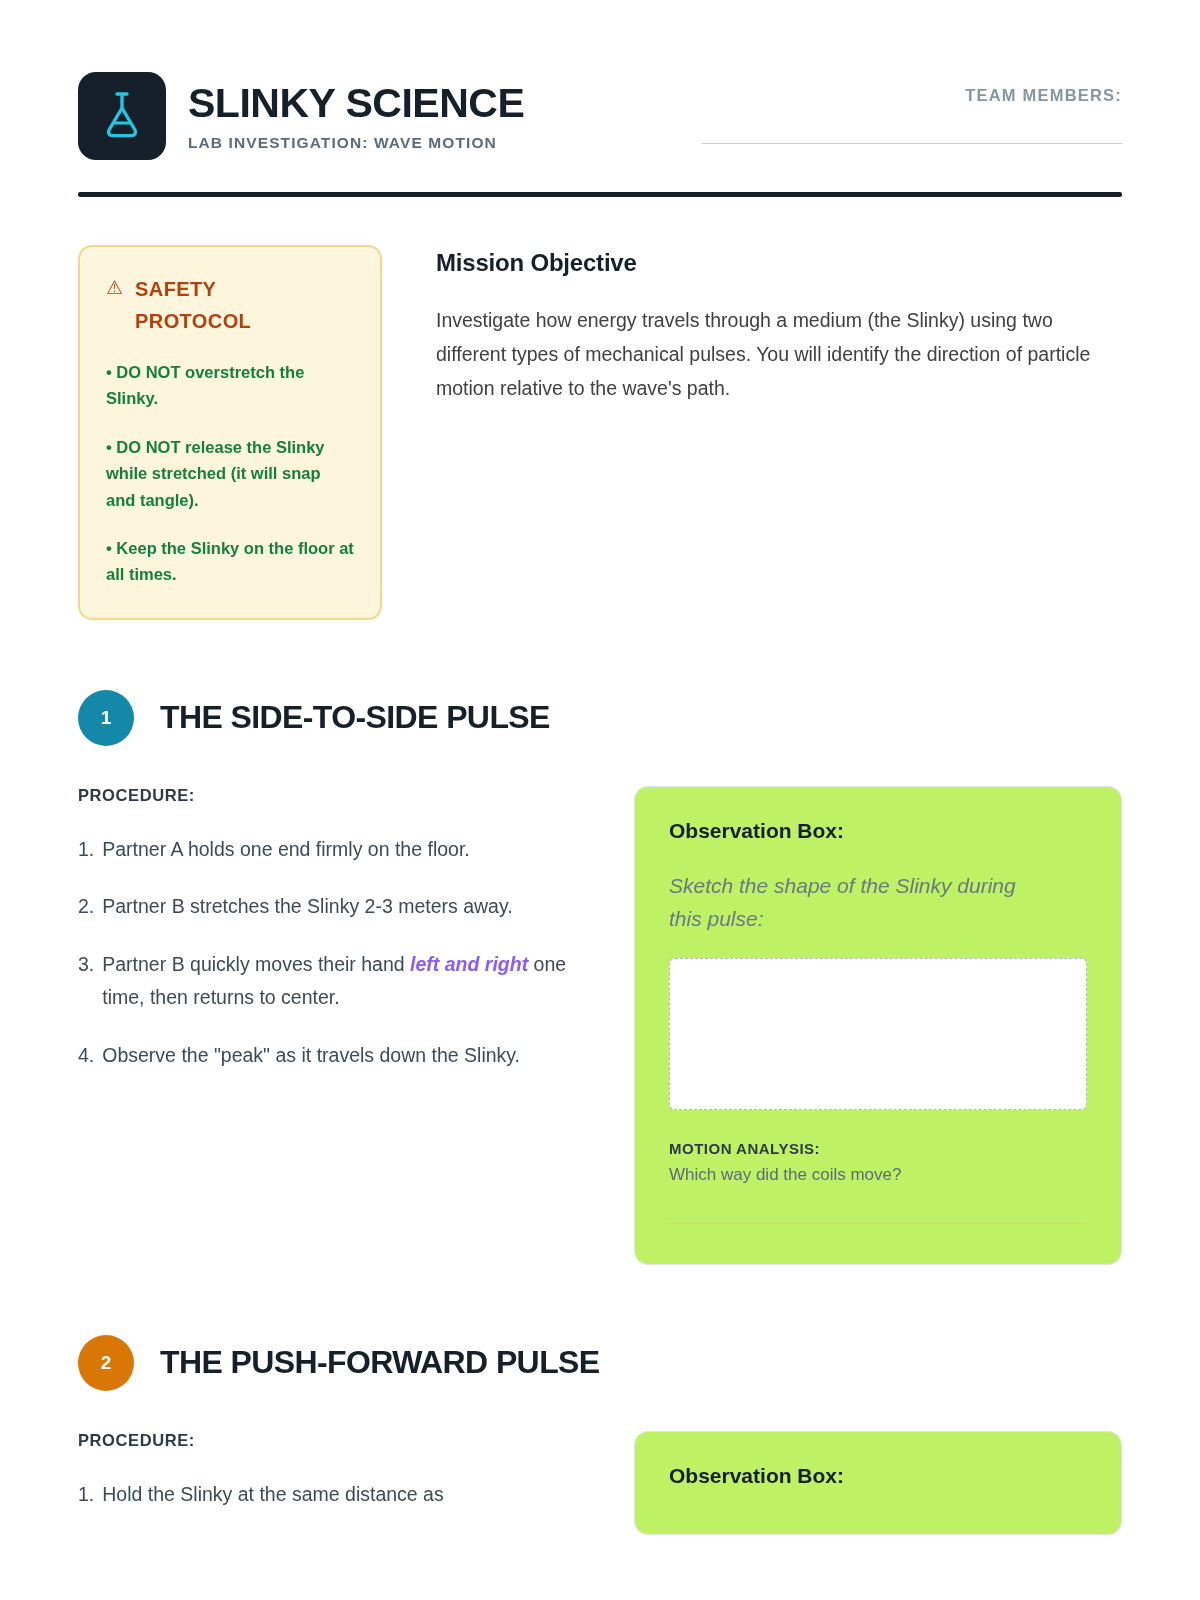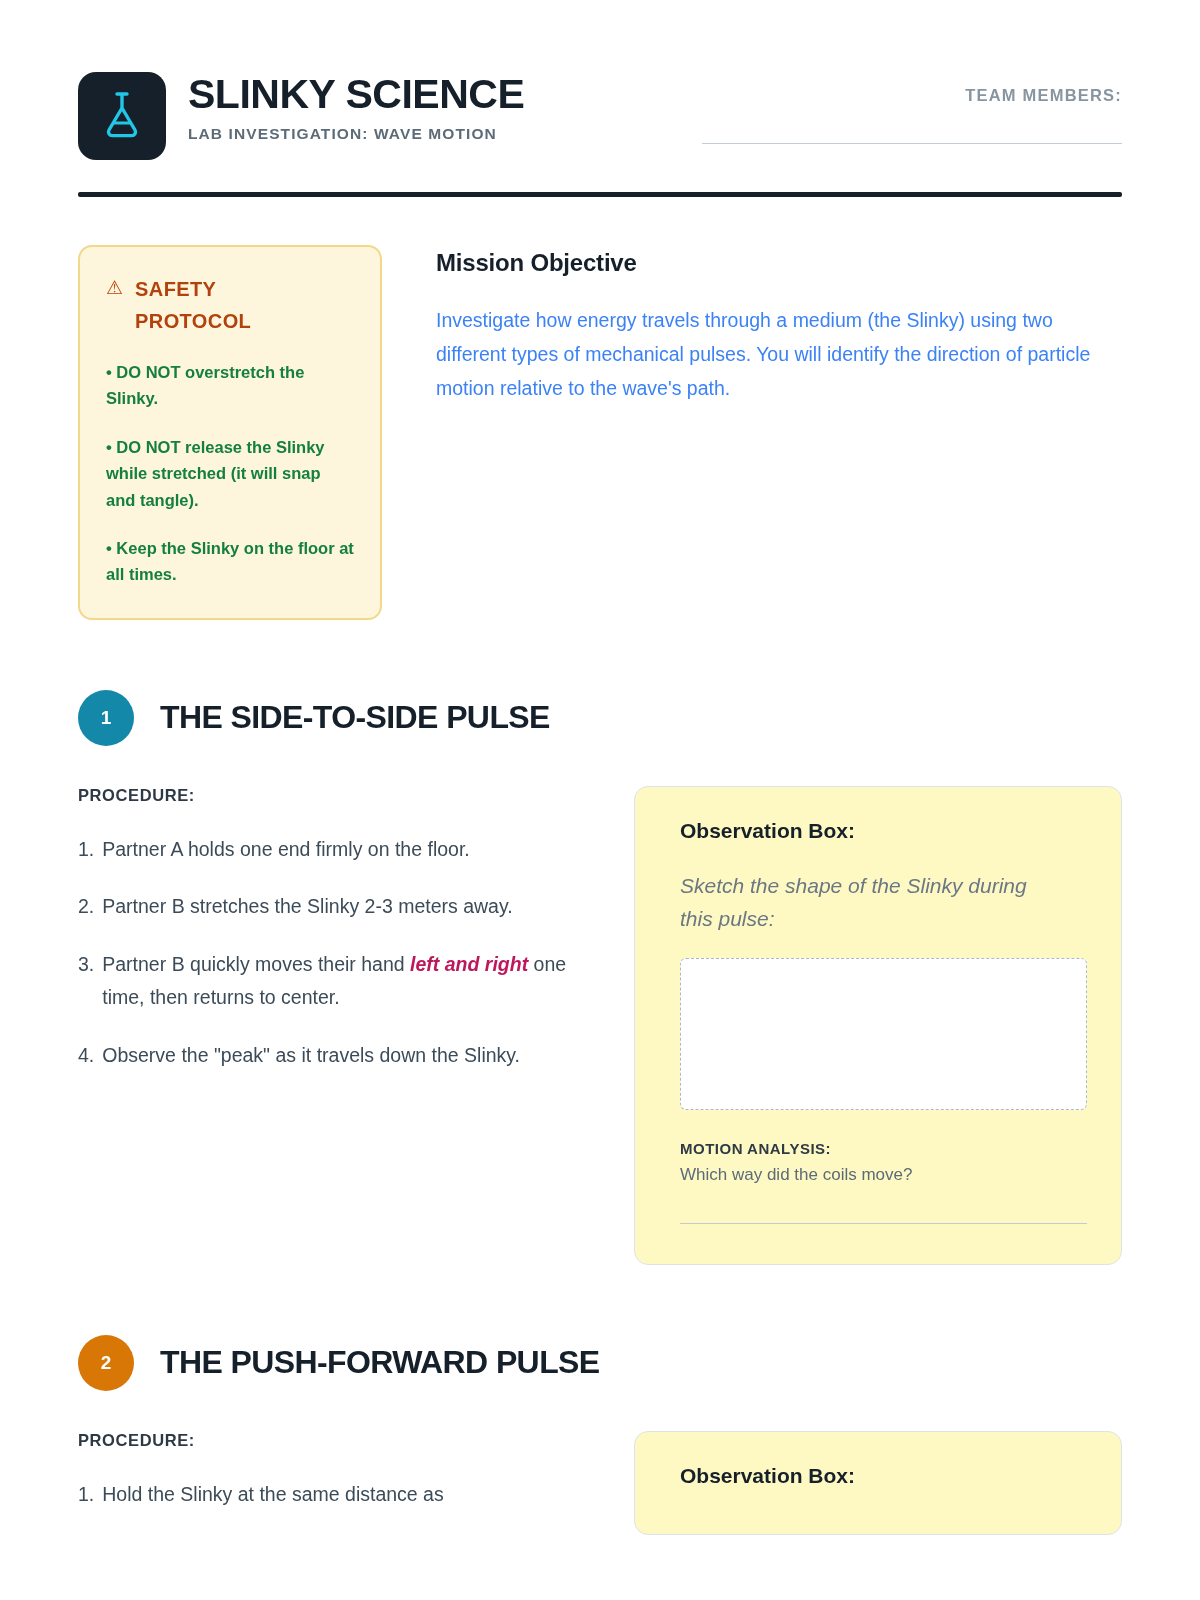--- a/index.html
+++ b/index.html
@@ -19,21 +19,21 @@
     padding: 0 78px;
   }
 
   
   .header {
     display: flex;
     align-items: flex-start;
     justify-content: space-between;
     padding-top: 72px;
   }
-  .brand { display: flex; gap: 22px; }
+  .brand { display: flex; align-items: center; gap: 22px; }
   .logo-tile {
     width: 88px; height: 88px;
     background: #16202b;
     border-radius: 18px;
     display: flex; align-items: center; justify-content: center;
     flex: none;
   }
   .brand-text { padding-top: 2px; }
   .brand-title {
     font-size: 41px;
@@ -119,21 +119,21 @@
   .objective-title {
     font-size: 24px;
     font-weight: 700;
     color: #16202b;
     margin: 0 0 26px 0;
     letter-spacing: -0.2px;
   }
   .objective-body {
     font-size: 19.5px;
     line-height: 1.75;
-    color: #3b82f6;
+    color: #404040;
     margin: 0;
   }
 
   
   .section { margin-top: 70px; }
   .section-head {
     display: flex;
     align-items: center;
     gap: 26px;
   }
@@ -169,28 +169,28 @@
   }
   .proc-item {
     display: flex;
     gap: 8px;
     font-size: 19.5px;
     line-height: 1.72;
     color: #3c4b58;
     margin-bottom: 24px;
   }
   .proc-num { flex: none; }
-  .proc-item b { font-weight: 800; font-style: italic; color: #be185d; }
+  .proc-item b { font-weight: 800; font-style: italic; color: #8b5cf6; }
 
   .obs {
     flex: 1;
-    background: #fef9c3;
+    background: #bef264;
     border: 1px solid #dde3e9;
     border-radius: 14px;
-    padding: 32px 34px 40px 45px;
+    padding: 32px 34px 40px 34px;
   }
   .obs-title {
     font-size: 21px;
     font-weight: 800;
     color: #16202b;
     margin: 0 0 26px 0;
   }
   .obs-hint {
     font-size: 21px;
     font-style: italic;

